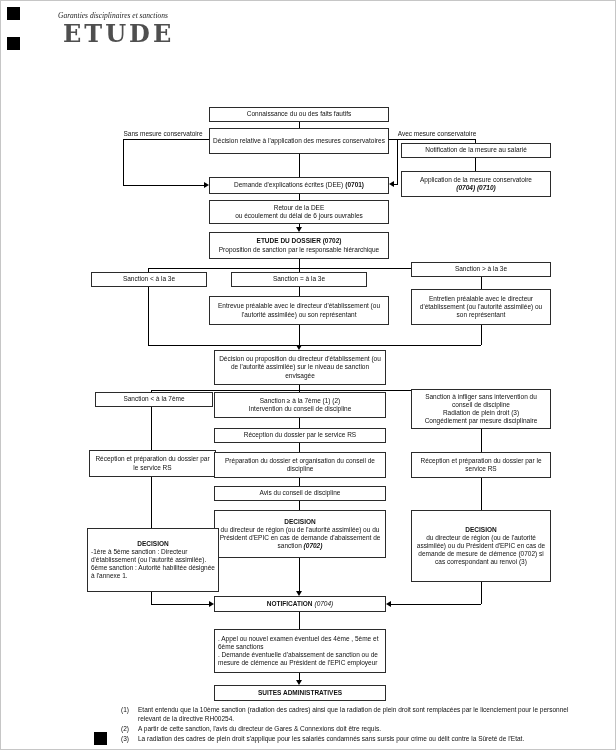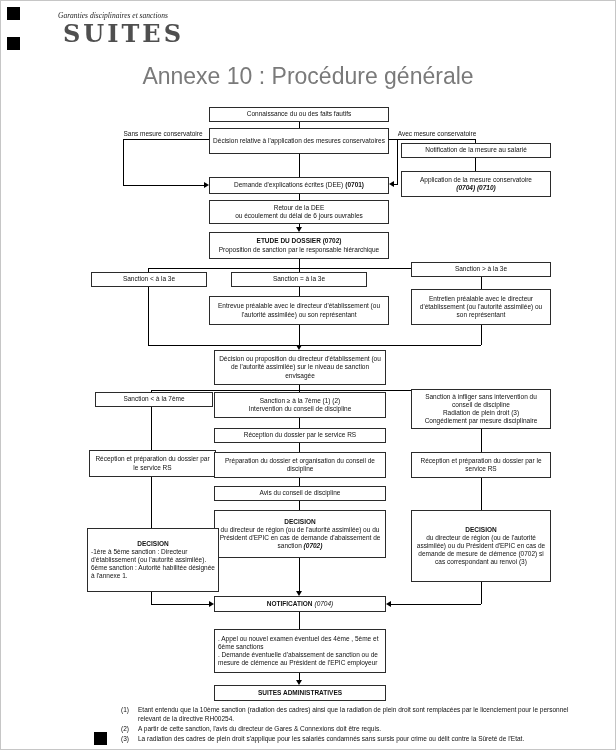--- a/index.html
+++ b/index.html
@@ -37,22 +37,21 @@
   .fn-text{flex:1;}
 </style>
 </head>
 <body>
 
 <div class="page">
 
   <div class="sq" style="left:6px;top:6px;"></div>
   <div class="sq" style="left:6px;top:36px;"></div>
   <div class="doc-label">Garanties disciplinaires et sanctions</div>
-  <div class="stamp">SUITES</div>
-  <div class="title">Annexe 10 : Procédure générale</div>
+  <div class="stamp">ETUDE</div>
 
   <div class="box" style="left:208px;top:106px;width:180px;height:15px;">
     <span>Connaissance du ou des faits fautifs</span>
   </div>
 
   <div class="box" style="left:208px;top:127px;width:180px;height:26px;">
     <span>Décision relative à l'application des mesures conservatoires</span>
   </div>
 
   <div class="lbl" style="left:118px;top:129px;width:88px;">Sans mesure conservatoire</div>

